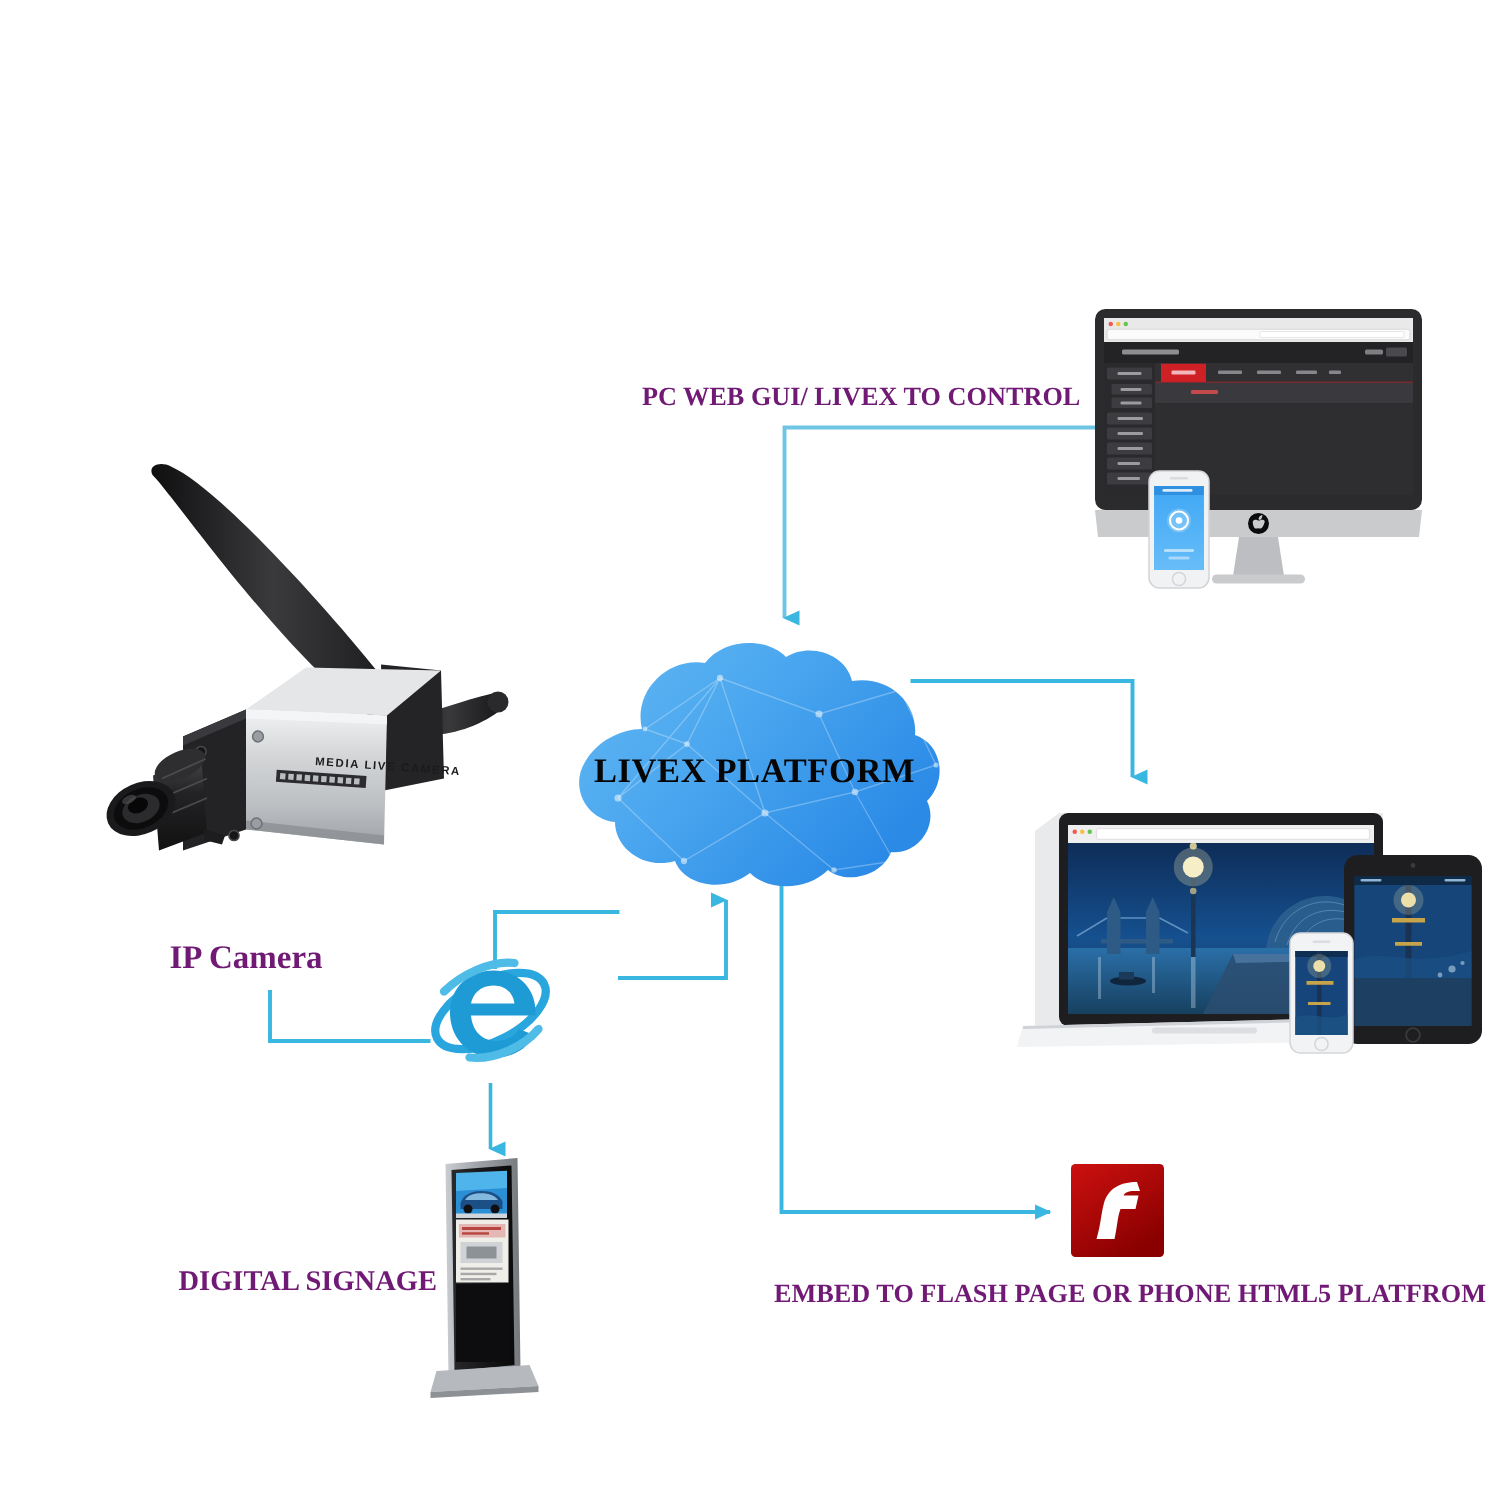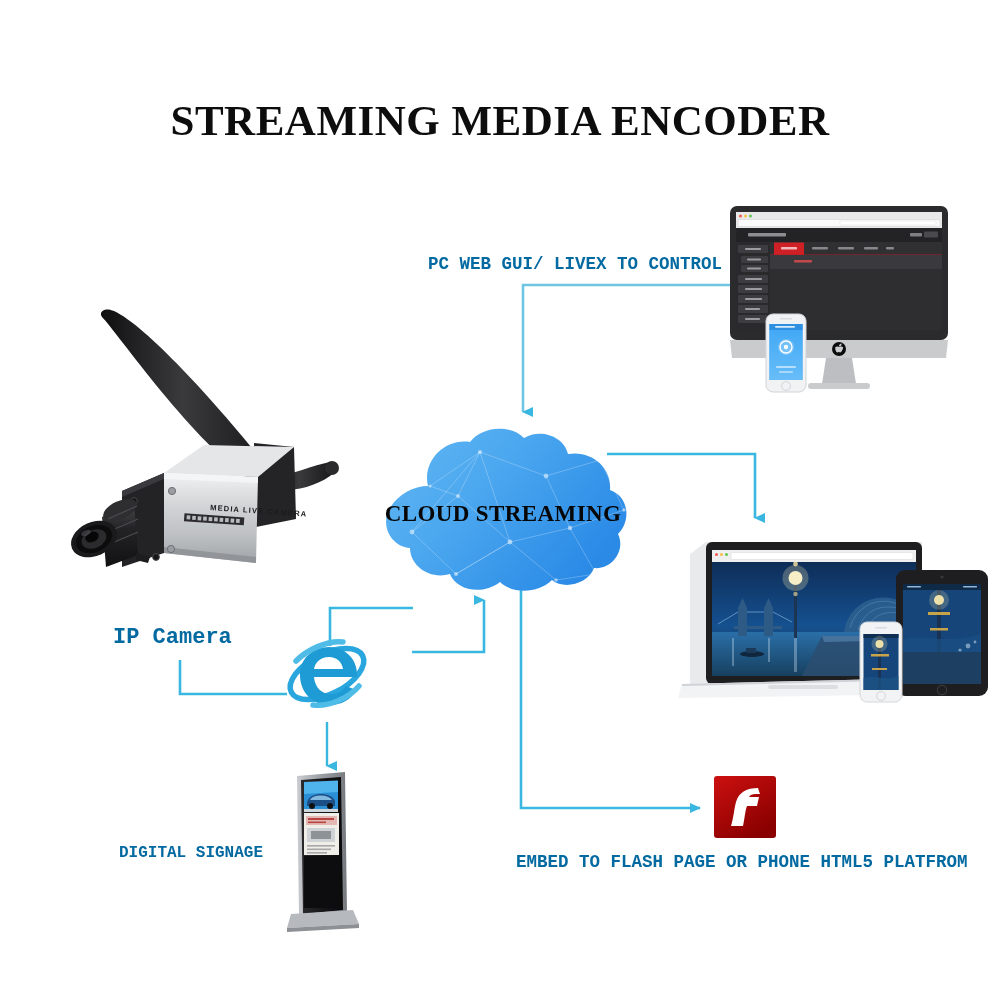--- a/index.html
+++ b/index.html
@@ -30,29 +30,29 @@
     font-weight: bold;
     font-size: 43px;
     letter-spacing: 0.5px;
     color: #0d0d0d;
     white-space: nowrap;
   }
 
   
   .lbl {
     position: absolute;
-    font-family: Liberation Mono, monospace;
+    font-family: Liberation Serif, serif;
     font-weight: bold;
-    color: #0369a1;
+    color: #701a75;
     white-space: nowrap;
     line-height: 1;
   }
   #lbl-pcweb   { left: 428px; top: 256px; font-size: 17.5px; }
   #lbl-ipcam   { left: 113px; top: 627px; font-size: 22px; text-align: right; }
-  #lbl-signage { left: 119px; top: 845px; font-size: 16px; }
+  #lbl-signage { left: 119px; top: 845px; font-size: 19px; }
   #lbl-visitor { left: 700px; top: 714px; font-size: 17.5px; }
   #lbl-embed   { left: 516px; top: 854px; font-size: 17.5px; }
 
   
   #wires {
     position: absolute;
     left: 0; top: 0;
     width: 1000px; height: 1000px;
     pointer-events: none;
   }
@@ -99,21 +99,20 @@
   
   #signage { position: absolute; left: 283px; top: 768px; width: 80px; height: 165px; }
 
   svg { display: block; overflow: visible; }
 </style>
 </head>
 <body>
 
 <div id="stage">
 
-  <div id="title">STREAMING MEDIA ENCODER</div>
 
   <svg id="wires" viewBox="0 0 1000 1000" width="1000" height="1000">
     <defs>
       <marker id="ah-down" markerWidth="12" markerHeight="12" refX="6" refY="10" orient="auto" markerUnits="userSpaceOnUse">
         <path d="M1,0 L11,0 L6,11 Z" fill="#3ab7e0"></path>
       </marker>
       <marker id="ah-right" markerWidth="12" markerHeight="12" refX="10" refY="6" orient="auto" markerUnits="userSpaceOnUse">
         <path d="M0,1 L0,11 L11,6 Z" fill="#3ab7e0"></path>
       </marker>
       <marker id="ah-up" markerWidth="12" markerHeight="12" refX="6" refY="10" orient="auto" markerUnits="userSpaceOnUse">
@@ -187,21 +186,21 @@
         <circle cx="150" cy="118" r="2.4"></circle>
         <circle cx="96" cy="150" r="2.1"></circle>
         <circle cx="52" cy="108" r="2.4"></circle>
         <circle cx="98" cy="72" r="1.9"></circle>
         <circle cx="264" cy="86" r="1.7"></circle>
         <circle cx="236" cy="150" r="2.0"></circle>
         <circle cx="196" cy="156" r="1.8"></circle>
         <circle cx="70" cy="62" r="1.6"></circle>
       </g>
     </svg>
-    <div id="cloud-label">CLOUD STREAMING</div>
+    <div id="cloud-label">LIVEX PLATFORM</div>
   </div>
 
   <div id="imac">
     <svg width="272" height="200" viewBox="0 0 272 200">
 
       <rect x="10" y="6" width="218" height="134" rx="7" fill="#2b2b2d"></rect>
 
       <rect x="16" y="12" width="206" height="118" fill="#1d1d1f"></rect>
 
       <rect x="16" y="12" width="206" height="16" fill="#e9e9ea"></rect>

